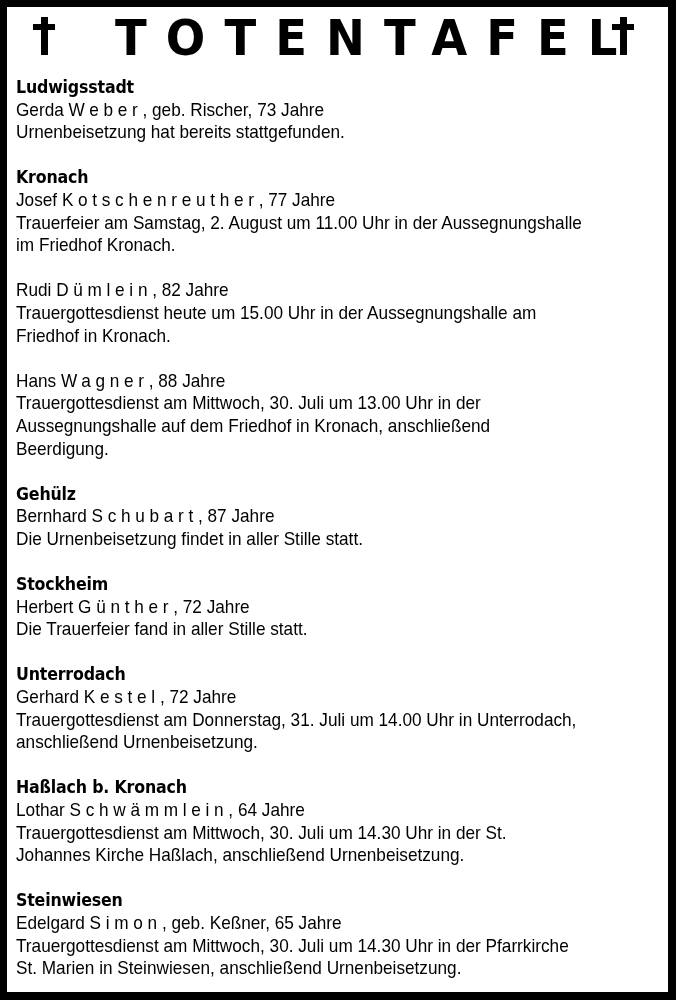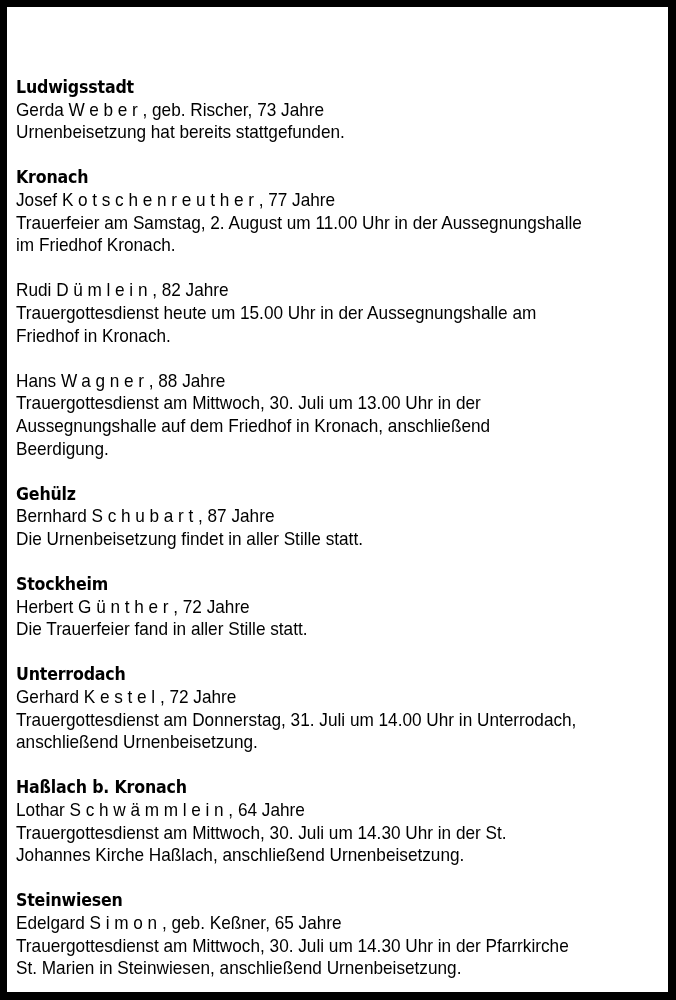--- a/index.html
+++ b/index.html
@@ -86,20 +86,31 @@
       letter-spacing: -0.2px;
     }
     .entry { margin-bottom: 22.6px; }
     .line { white-space: nowrap; display: block; }
     .spaced { letter-spacing: 5.2px; }
   </style>
 </head>
 <body>
 
 <div class="frame">
+  <div class="title-row">
+    <div class="cross cross-left">
+      <div class="v"></div>
+        <div class="h"></div>
+    </div>
+    <div class="title">TOTENTAFEL</div>
+    <div class="cross cross-right">
+      <div class="v"></div>
+        <div class="h"></div>
+    </div>
+  </div>
 
   <div class="content" id="content">
       <div class="entry">
         <span class="line place">Ludwigsstadt</span>
         <span class="line"><span>Gerda</span> <span class="spaced">Weber</span><span>, geb. Rischer, 73 Jahre</span></span>
         <span class="line">Urnenbeisetzung hat bereits stattgefunden.</span>
       </div>
       <div class="entry">
         <span class="line place">Kronach</span>
         <span class="line"><span>Josef</span> <span class="spaced">Kotschenreuther</span><span>, 77 Jahre</span></span>

